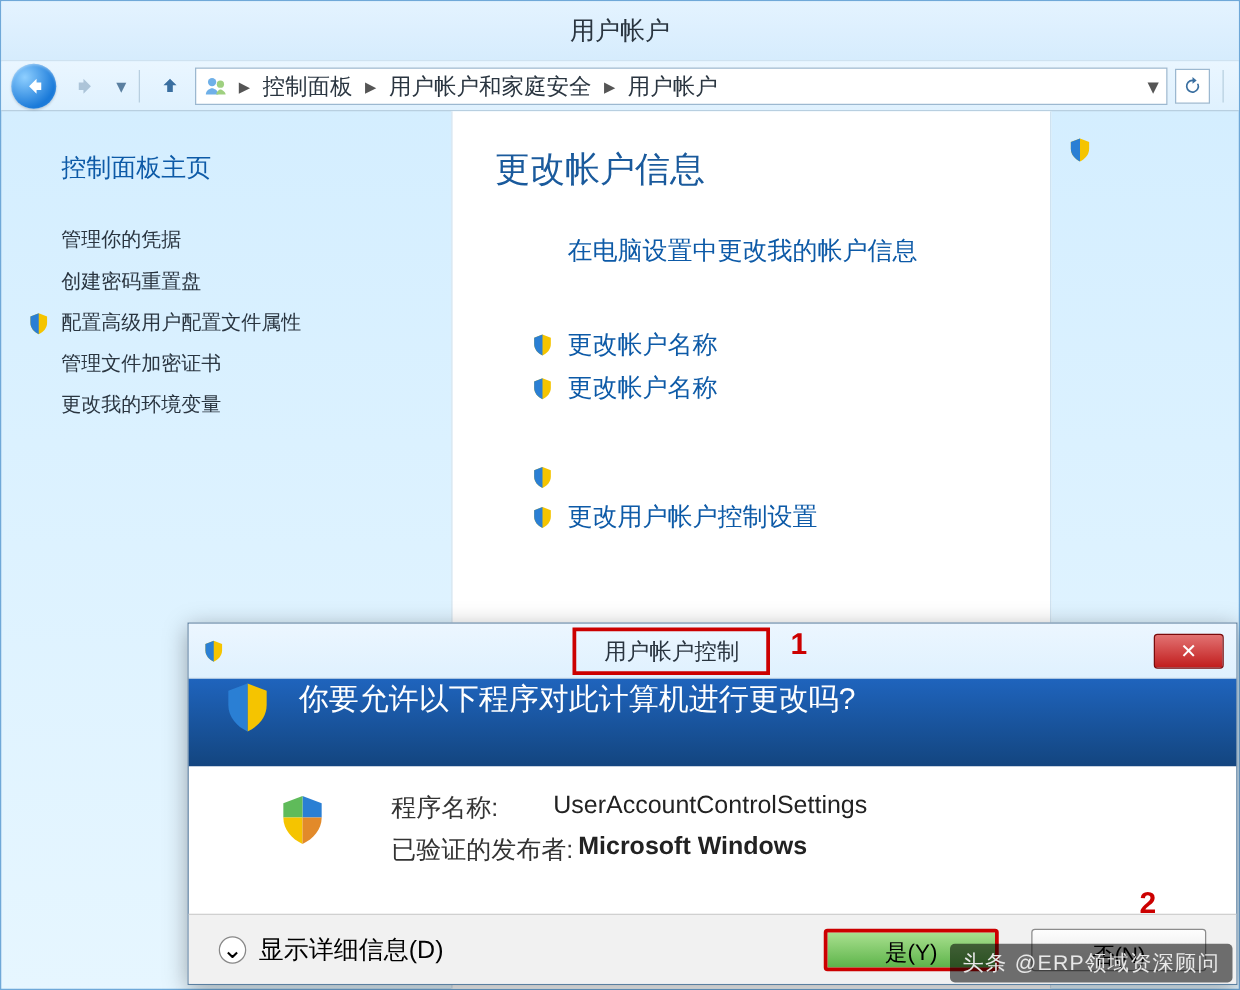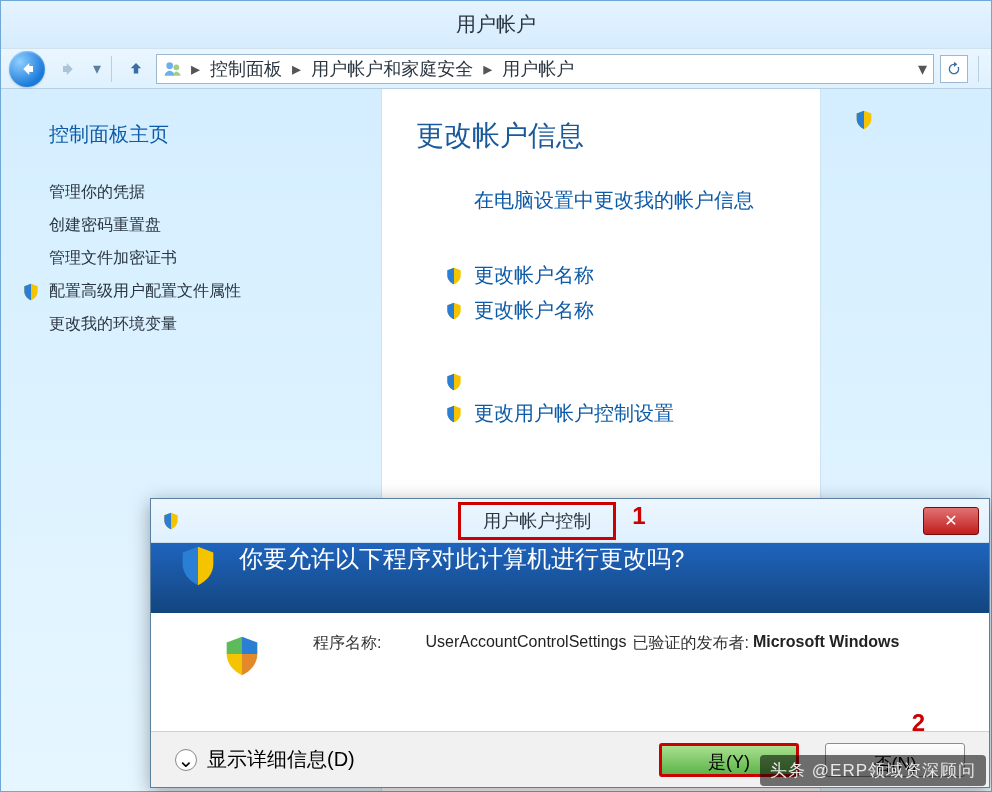--- a/index.html
+++ b/index.html
@@ -46,21 +46,21 @@
     background: #fff;
     border: 1px solid #9cb8d0;
     display: flex; align-items: center;
     padding: 0 6px; gap: 4px;
     font-size: 18px; color: #2a3540;
   }
   .addressbar .sep { color:#555; padding:0 4px;}
   .addressbar .crumb { cursor:pointer; padding:0 2px;}
   .refreshbtn, .searchbtn { width:28px;height:28px;display:flex;align-items:center;justify-content:center;cursor:pointer;background:#fff;border:1px solid #9cb8d0;}
   .content {
-    flex:1; display:flex;gap:20px;
+    flex:1; display:flex;
   }
   .sidebar {
     width: 360px; padding: 24px 12px 24px 36px;
     background: transparent;
   }
   .side-home { font-size:20px; margin:8px 0 28px 12px; color:#0d5aa7;}
   .side-link {
     display:flex; align-items:center; gap:8px;
     font-size:16px; color:#2a3540;
     padding:6px 0 6px 12px; cursor:pointer;
@@ -105,21 +105,21 @@
     font-size:16px; margin-left:auto;
   }
   .uac-header{
     height:70px; background: linear-gradient(#1f64bd,#13457f);
     display:flex; align-items:flex-start; gap:18px; padding:0 24px;
     color:#fff; font-size:24px;
   }
   .shield-lg{width:46px;height:46px;}
   .uac-body{ padding:20px 28px; display:flex; gap:24px; align-items:flex-start;}
   .shield-md{width:46px;height:46px; margin-left:40px;}
-  .info-grid{display:flex; flex-direction:row; gap:6px; font-size:16px;margin-left:24px;}
+  .info-grid{display:flex; flex-direction:column; gap:6px; font-size:20px;margin-left:24px;}
   .info-row{display:flex; gap:4px;}
   .info-label{color:#333;}
   .info-val{color:#222;}
   .info-val.bold{font-weight:bold;}
   .uac-footer{
     position:absolute; left:0; right:0; bottom:0; height:56px;
     background:#f1f1f1; border-top:1px solid #d0d0d0;
     display:flex; align-items:center; padding:0 24px;
   }
   .expand{display:flex; align-items:center; gap:10px; font-size:20px; cursor:pointer;}
@@ -187,30 +187,30 @@
 
   <div class="content">
     <div class="sidebar">
       <div class="side-home">控制面板主页</div>
       <div class="side-link">
           <span>管理你的凭据</span>
         </div>
       <div class="side-link">
           <span>创建密码重置盘</span>
         </div>
-      <div class="side-link">
-          <span>管理文件加密证书</span>
-        </div>
       <div class="side-link" style="margin-left:-28px;">
         <svg class="shield-sm" viewBox="0 0 24 24">
             <path fill="#f5c400" d="M12 2l8 3v6c0 5-3.5 9-8 11C7.5 20 4 16 4 11V5z"></path>
             <path fill="#2a7fd4" d="M12 2v20C7.5 20 4 16 4 11V5z"></path>
           </svg>
         <span>配置高级用户配置文件属性</span>
       </div>
+      <div class="side-link">
+          <span>管理文件加密证书</span>
+        </div>
       <div class="side-link">
           <span>更改我的环境变量</span>
         </div>
     </div>
 
     <div class="main">
       <h1>更改帐户信息</h1>
       <div class="action-link noicon">
           <span>在电脑设置中更改我的帐户信息</span>
         </div>

